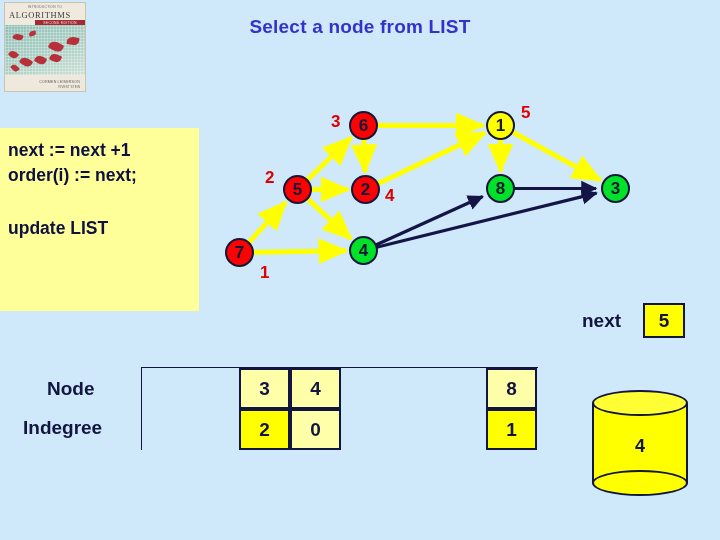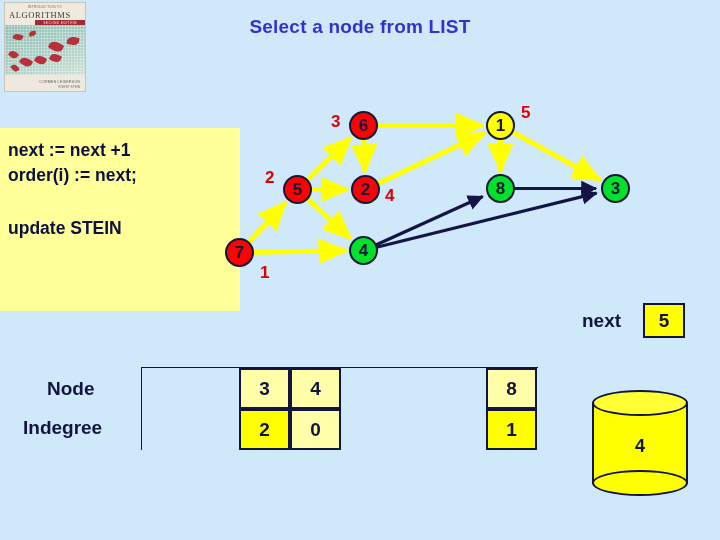--- a/index.html
+++ b/index.html
@@ -119,21 +119,21 @@
     font-size: 19px;
     font-weight: bold;
     letter-spacing: .2px;
   }
 
   
   #code-panel {
     position: absolute;
     left: 0;
     top: 128px;
-    width: 240px;
+    width: 199px;
     height: 183px;
     background: #ffff99;
     color: #0d1040;
     font-size: 17.5px;
     font-weight: bold;
     line-height: 25px;
     padding: 10px 0 0 8px;
     box-sizing: border-box;
   }
   #code-panel .blank { height: 14px; }
@@ -327,21 +327,21 @@
     <div class="cov-auth2">RIVEST  STEIN</div>
   </div>
 
   <div id="title">Select a node from LIST</div>
 
   <div id="code-panel">
     <div>next := next +1</div>
     <div>order(i) := next;</div>
     <div class="blank"></div>
     <div class="blank"></div>
-    <div>update STEIN</div>
+    <div>update LIST</div>
   </div>
 
   <svg id="graph" viewBox="0 0 720 540" width="720" height="540">
     <defs>
       <marker id="ar-y" markerWidth="7" markerHeight="7" refX="5.5" refY="3" orient="auto" markerUnits="strokeWidth">
         <path d="M0,0.4 L6,3 L0,5.6 Z" fill="#ffff00"></path>
       </marker>
       <marker id="ar-d" markerWidth="6" markerHeight="6" refX="4.6" refY="2.6" orient="auto" markerUnits="strokeWidth">
         <path d="M0,0.2 L5,2.6 L0,5 Z" fill="#141546"></path>
       </marker>

